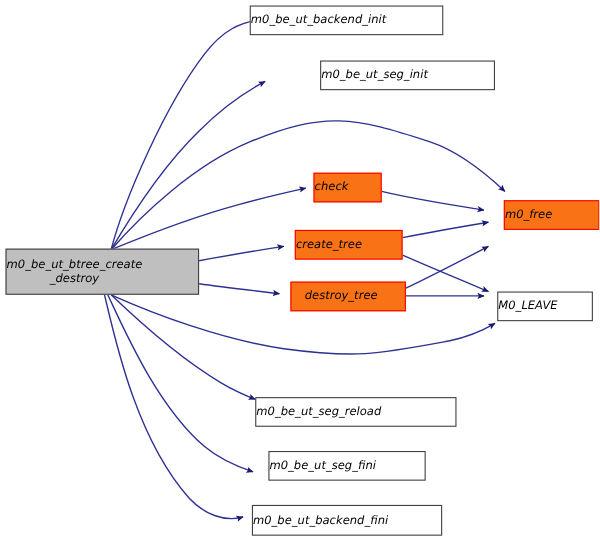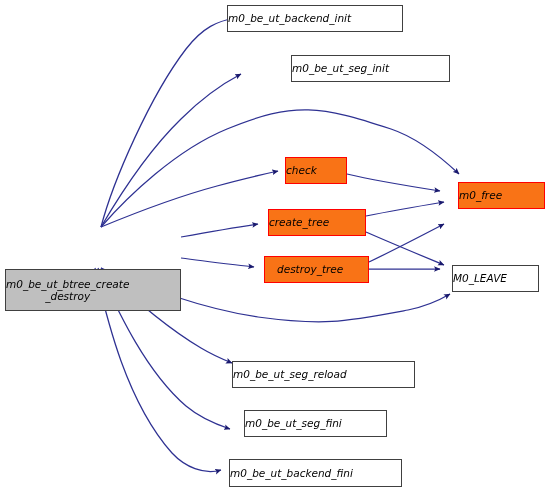--- a/index.html
+++ b/index.html
@@ -36,21 +36,20 @@
     background: #ffffff;
     border: 1px solid #404040;
     white-space: pre;
     letter-spacing: 0px;
     z-index: 3;
     font-style: italic;
   }
   .node.current {
     background: #bfbfbf;
     border: 1px solid #404040;
-    margin-top: 43px;
   }
   .node.highlight {
     border: 1px solid #ff0000;
     background: #f97316;
   }
 </style>
 </head>
 <body>
 
 <div id="canvas">

